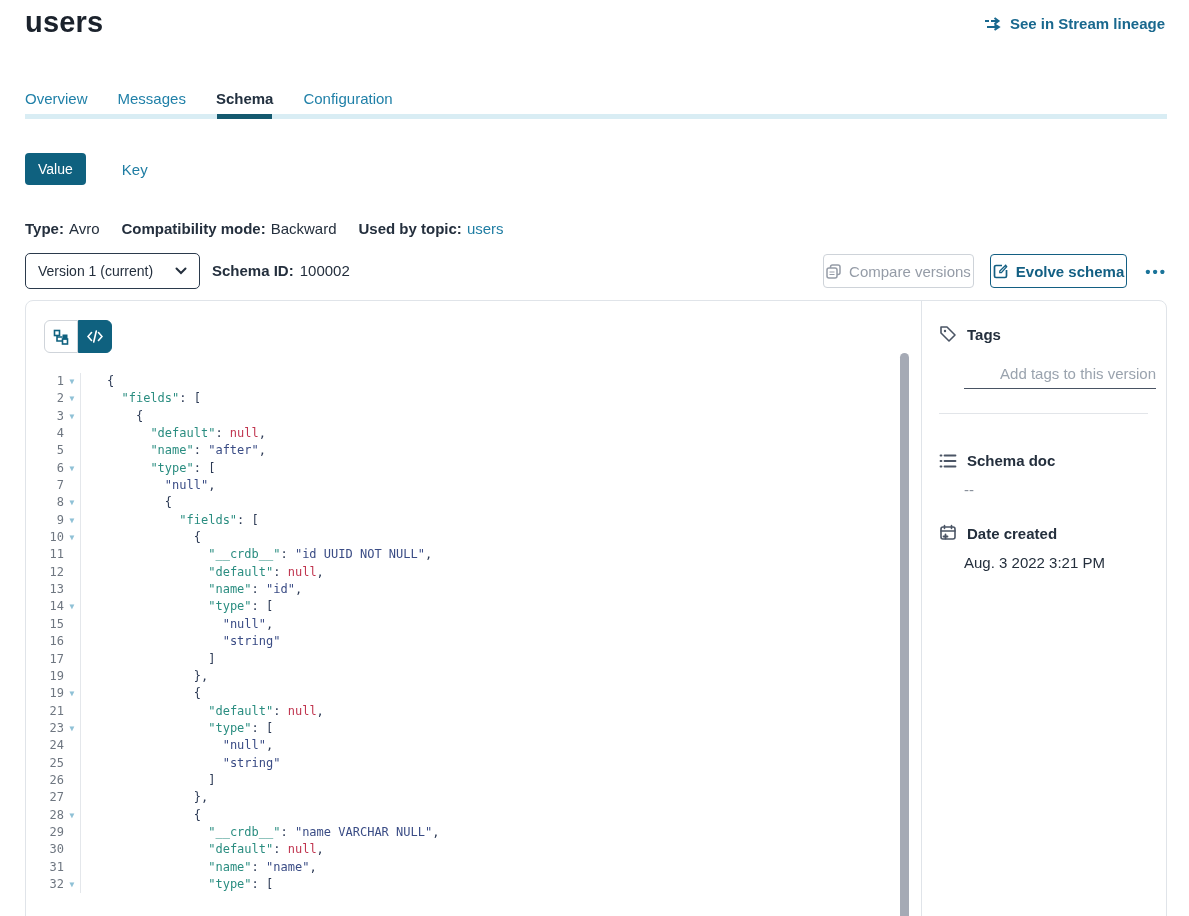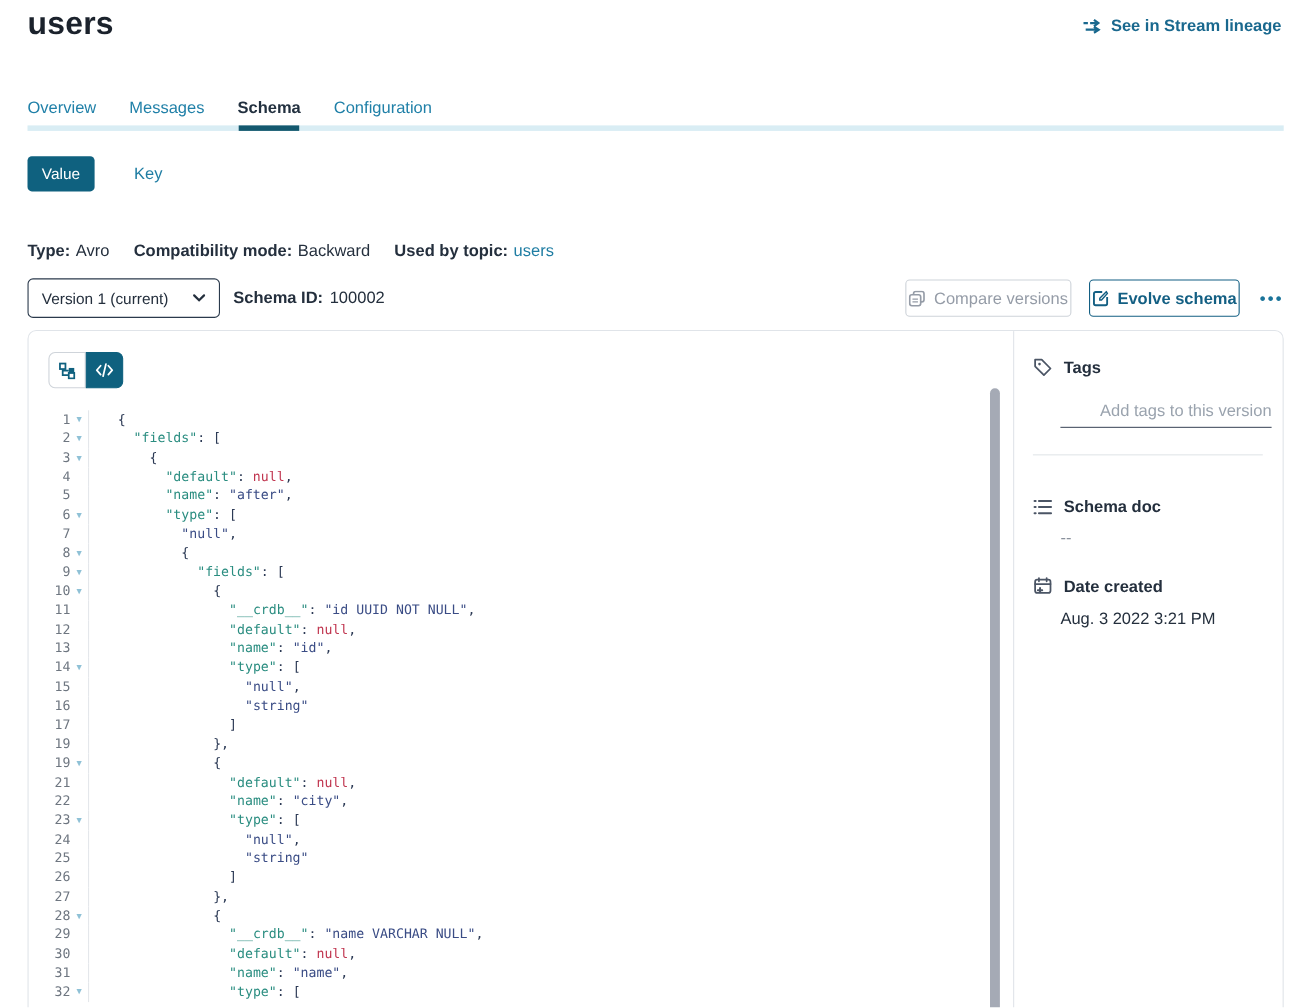--- a/index.html
+++ b/index.html
@@ -13,21 +13,21 @@
                   color:#19688e; font-size:15px; font-weight:600; cursor:pointer; }
 
   
   .tabs { position:absolute; left:25px; top:90px; display:flex; gap:30px; font-size:15px; }
   .tab { color:#2080a8; cursor:pointer; padding-bottom:10px; }
   .tab.active { color:#22303f; font-weight:600; }
   .tab-track { position:absolute; left:25px; right:22px; top:114px; height:5px; background:#d9edf4; }
   .tab-indicator { position:absolute; left:217px; top:114px; width:55px; height:5px; background:#14596f; }
 
   
-  .vk-row { position:absolute; left:25px; top:142px; display:flex; align-items:center; gap:36px; }
+  .vk-row { position:absolute; left:25px; top:153px; display:flex; align-items:center; gap:36px; }
   .vk-value { min-width:56px; height:32px; background:#0f617f; color:#fff; border:none; border-radius:4px;
               font-size:14px; font-family:inherit; padding:0 13px; cursor:pointer; }
   .vk-key { color:#1f7da3; font-size:15px; cursor:pointer; }
 
   
   .meta-row { position:absolute; left:25px; top:220px; display:flex; gap:22px; font-size:15px; }
   .meta-item { display:flex; gap:5px; }
   .meta-label { font-weight:700; color:#242f3d; }
   .meta-value { color:#242f3d; }
   .meta-link { color:#1f7da3; cursor:pointer; }
@@ -284,25 +284,20 @@
             <span class="cl-num">19</span>
             <span class="cl-fold">▼</span>
             <span class="cl-code" style="padding-left: 112.76px;"><span class="tk-p">{</span></span>
           </div>
           <div class="cl-row">
             <span class="cl-num">21</span>
             <span class="cl-fold"></span>
             <span class="cl-code" style="padding-left: 127.22px;"><span class="tk-k">"default"</span><span class="tk-p">: </span><span class="tk-a">null</span><span class="tk-p">,</span></span>
           </div>
           <div class="cl-row">
-            <span class="cl-num">22</span>
-            <span class="cl-fold"></span>
-            <span class="cl-code" style="padding-left: 127.22px;"><span class="tk-k">"name"</span><span class="tk-p">: </span><span class="tk-s">"city"</span><span class="tk-p">,</span></span>
-          </div>
-          <div class="cl-row">
             <span class="cl-num">23</span>
             <span class="cl-fold">▼</span>
             <span class="cl-code" style="padding-left: 127.22px;"><span class="tk-k">"type"</span><span class="tk-p">: [</span></span>
           </div>
           <div class="cl-row">
             <span class="cl-num">24</span>
             <span class="cl-fold"></span>
             <span class="cl-code" style="padding-left: 141.68px;"><span class="tk-s">"null"</span><span class="tk-p">,</span></span>
           </div>
           <div class="cl-row">

